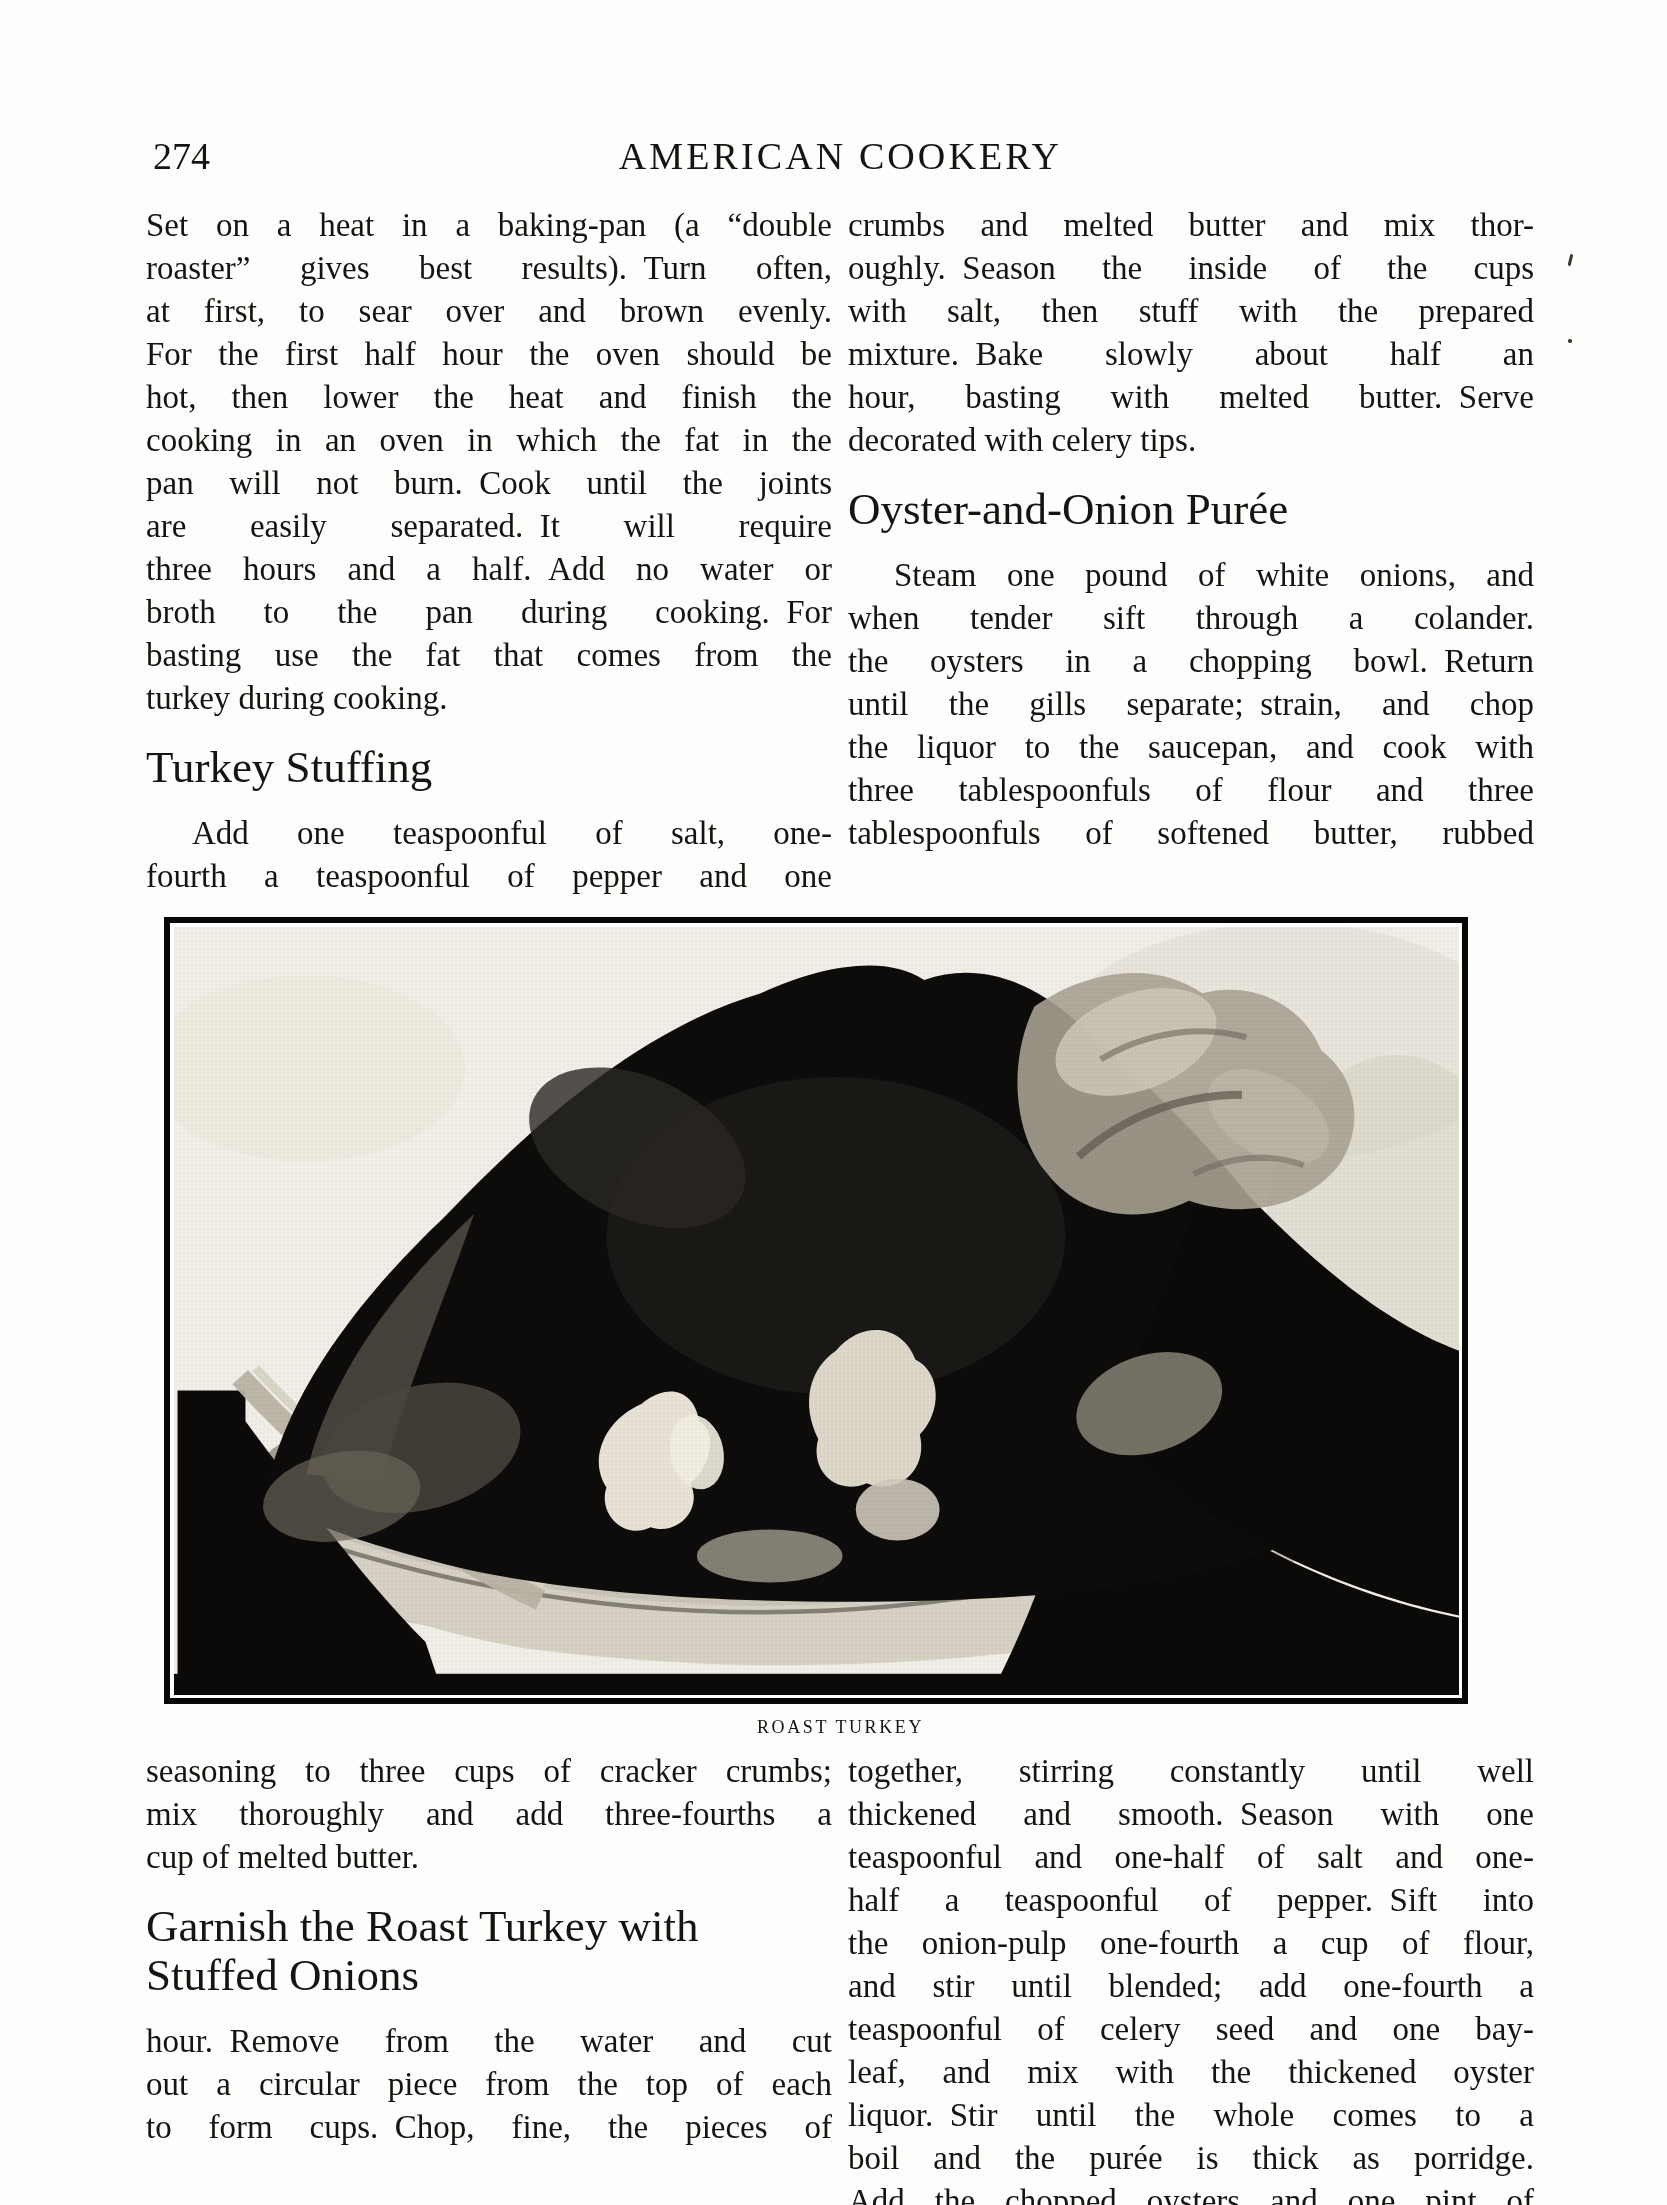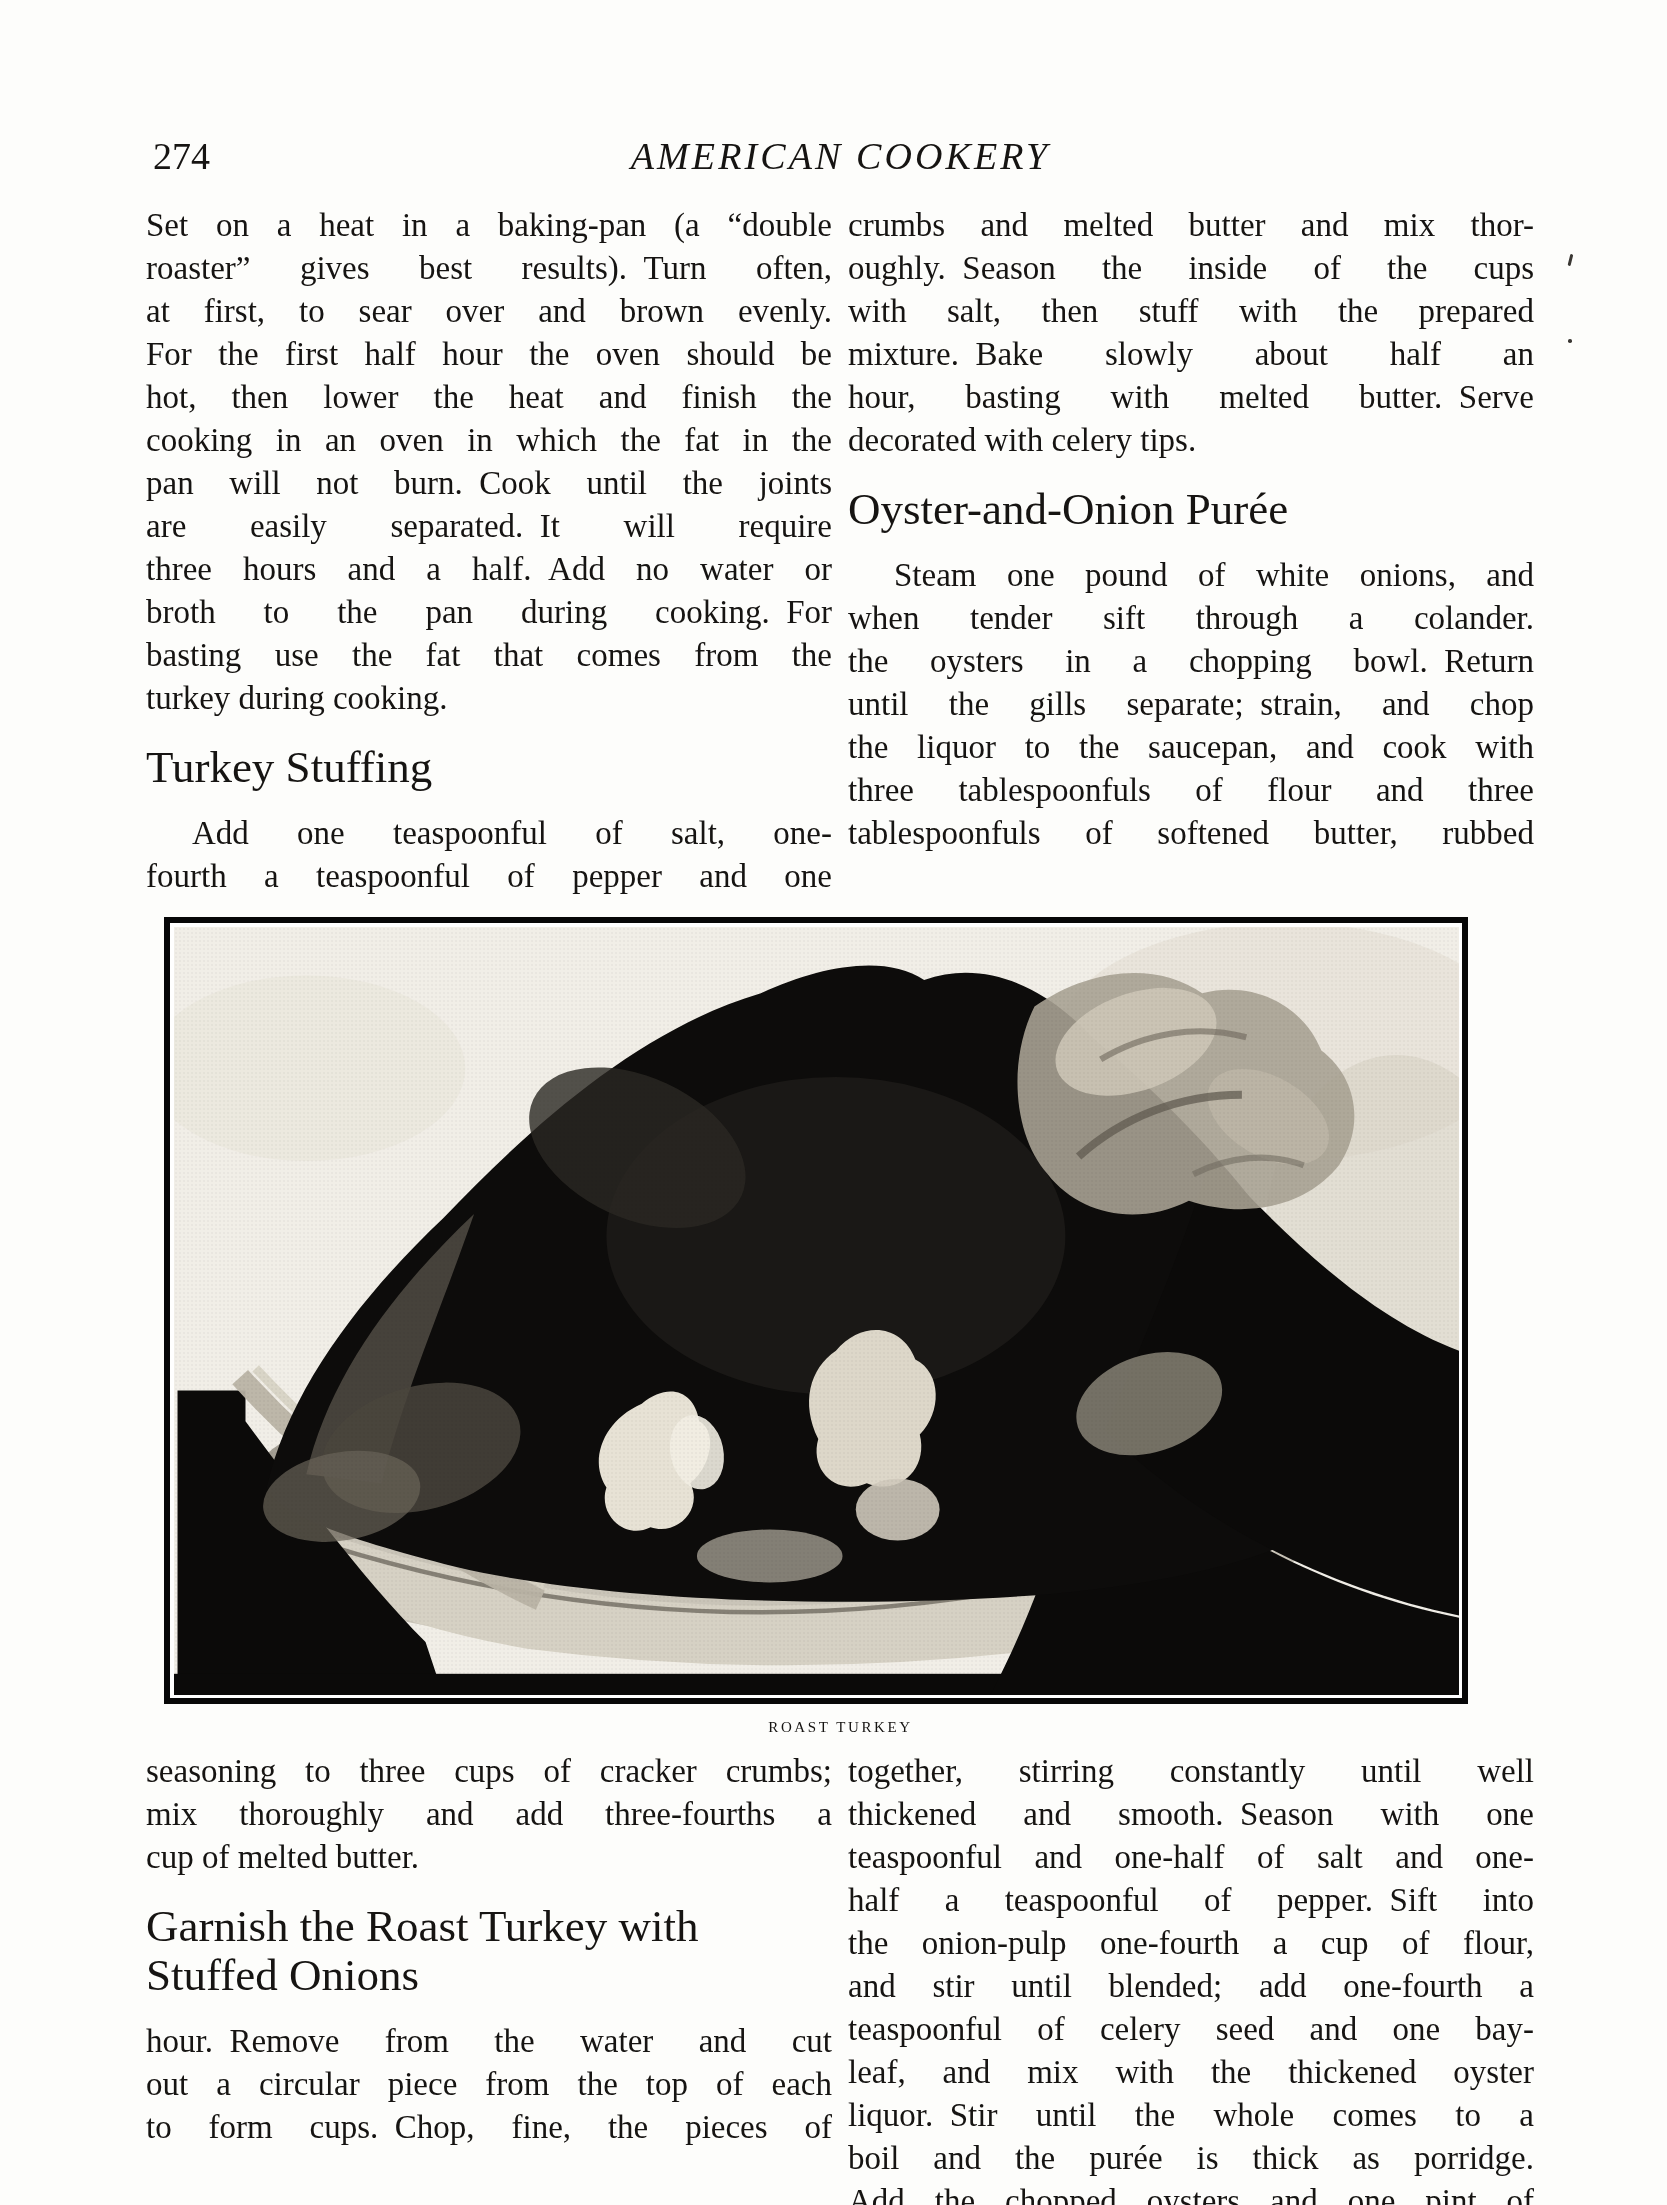--- a/index.html
+++ b/index.html
@@ -14,21 +14,20 @@
 
   
   .hdr-pagenum {
     position: absolute; left: 153px; top: 136px;
     font-size: 38px; line-height: 40px;
   }
   .hdr-title {
     position: absolute; left: 146px; width: 1389px; top: 136px;
     text-align: center; font-size: 38px; line-height: 40px;
     letter-spacing: 3.1px;
-    font-style: italic;
   }
 
   
   .col {
     position: absolute; width: 686px;
     font-size: 33px; line-height: 43px;
   }
   #col-ul { left: 146px;  top: 204px; }
   #col-ur { left: 848px; top: 204px; }
   #col-ll { left: 146px;  top: 1750px; }
@@ -61,21 +60,21 @@
     position: absolute; left: 0; top: 0; right: 0; bottom: 0;
     background-image: radial-gradient(rgba(20,18,15,0.20) 0.5px, rgba(0,0,0,0) 0.8px);
     background-size: 4px 4px;
     opacity: .55;
     pointer-events: none;
   }
 
   .caption {
     position: absolute; left: 146px; width: 1389px; top: 1714px;
     text-align: center;
-    font-size: 15px; line-height: 26.5px; letter-spacing: 2.6px;
+    font-size: 18px; line-height: 26.5px; letter-spacing: 2.6px;
   }
 
   
   .speck { position: absolute; background: #3a3733; }
   .speck.s1 { left: 1569px; top: 254px; width: 3.1px; height: 11.5px; border-radius: 1.8px; transform: rotate(14deg); }
   .speck.s2 { left: 1568px; top: 339px; width: 3.5px; height: 3.5px; border-radius: 50%; }
 </style>
 </head>
 <body>
 

